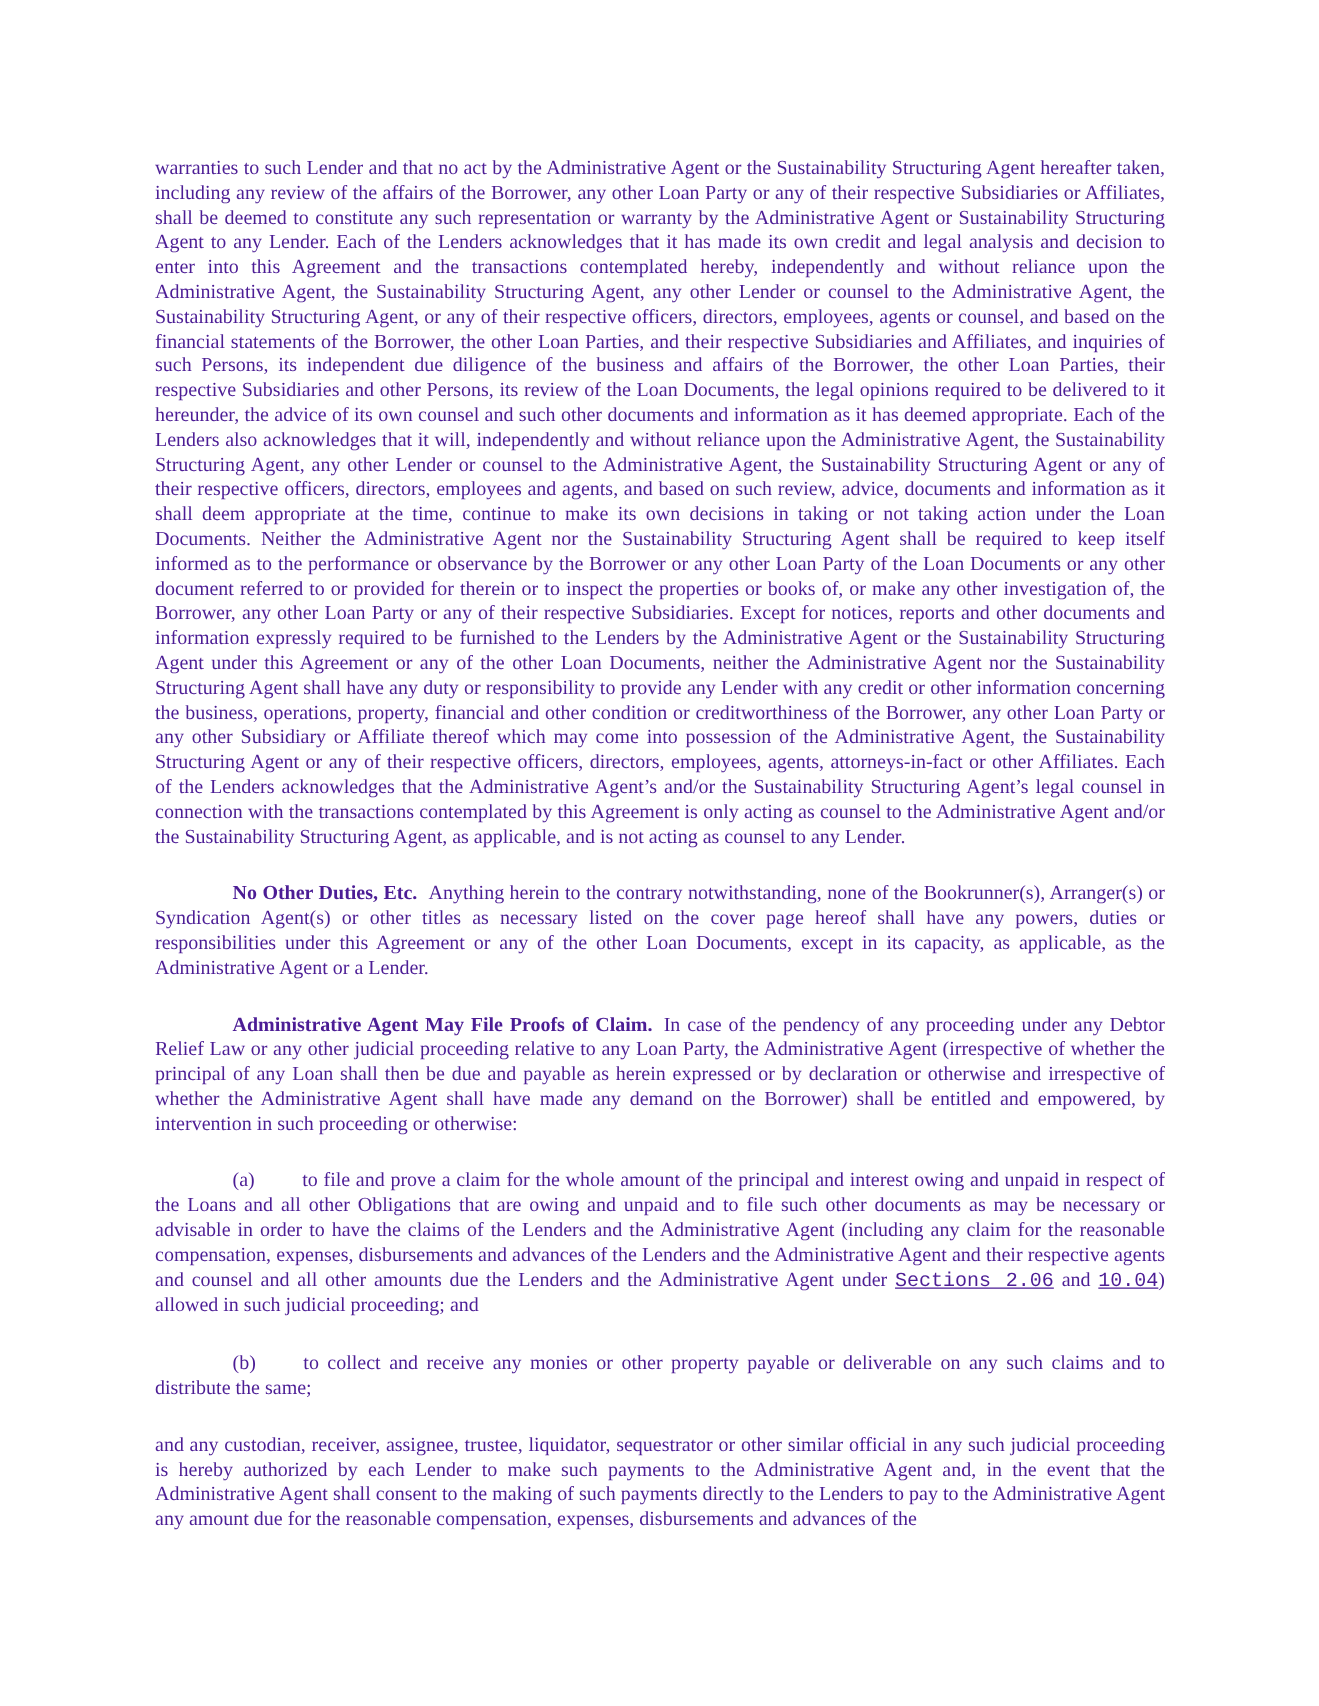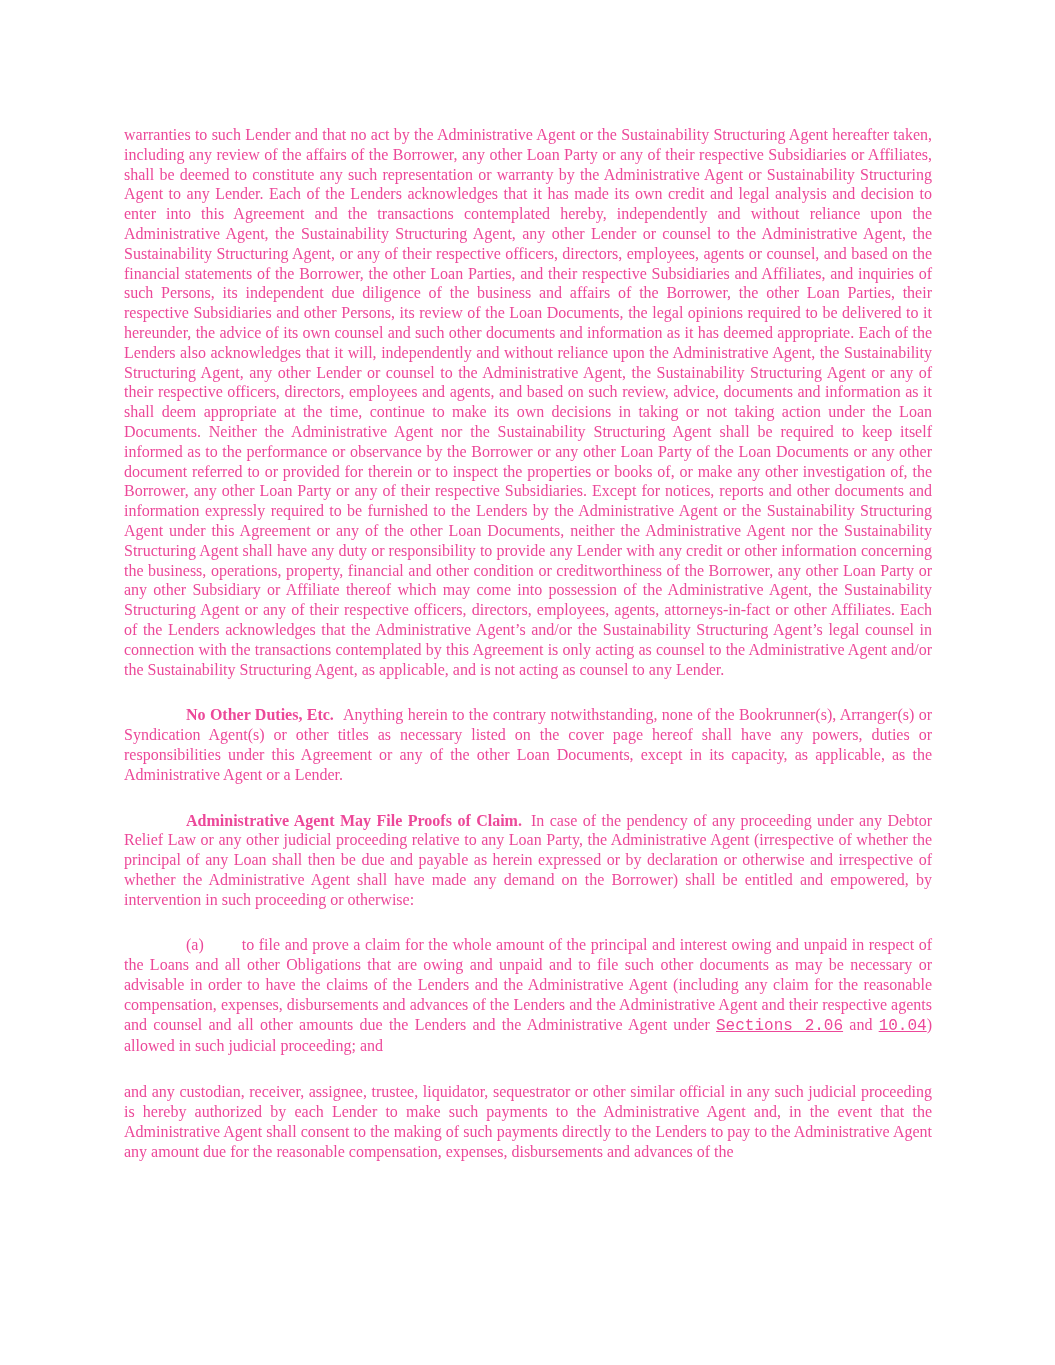--- a/index.html
+++ b/index.html
@@ -6,21 +6,21 @@
     margin: 0;
     padding: 0;
     background: #ffffff;
   }
   .page {
     position: relative;
     width: 998px;
     height: 1365px;
     background: #ffffff;
     font-family: "Liberation Serif", "DejaVu Serif", serif;
-    color: #ec4899;
+    color: #4c1d95;
     overflow: hidden;
   }
   .body-text {
     position: absolute;
     left: 124px;
     top: 125px;
     width: 808px;
     font-size: 16px;
     line-height: 19.8px;
     text-align: justify;
@@ -64,18 +64,19 @@
   <div class="body-text">
 
     <p>warranties to such Lender and that no act by the Administrative Agent or the Sustainability Structuring Agent hereafter taken, including any review of the affairs of the Borrower, any other Loan Party or any of their respective Subsidiaries or Affiliates, shall be deemed to constitute any such representation or warranty by the Administrative Agent or Sustainability Structuring Agent to any Lender. Each of the Lenders acknowledges that it has made its own credit and legal analysis and decision to enter into this Agreement and the transactions contemplated hereby, independently and without reliance upon the Administrative Agent, the Sustainability Structuring Agent, any other Lender or counsel to the Administrative Agent, the Sustainability Structuring Agent, or any of their respective officers, directors, employees, agents or counsel, and based on the financial statements of the Borrower, the other Loan Parties, and their respective Subsidiaries and Affiliates, and inquiries of such Persons, its independent due diligence of the business and affairs of the Borrower, the other Loan Parties, their respective Subsidiaries and other Persons, its review of the Loan Documents, the legal opinions required to be delivered to it hereunder, the advice of its own counsel and such other documents and information as it has deemed appropriate. Each of the Lenders also acknowledges that it will, independently and without reliance upon the Administrative Agent, the Sustainability Structuring Agent, any other Lender or counsel to the Administrative Agent, the Sustainability Structuring Agent or any of their respective officers, directors, employees and agents, and based on such review, advice, documents and information as it shall deem appropriate at the time, continue to make its own decisions in taking or not taking action under the Loan Documents. Neither the Administrative Agent nor the Sustainability Structuring Agent shall be required to keep itself informed as to the performance or observance by the Borrower or any other Loan Party of the Loan Documents or any other document referred to or provided for therein or to inspect the properties or books of, or make any other investigation of, the Borrower, any other Loan Party or any of their respective Subsidiaries. Except for notices, reports and other documents and information expressly required to be furnished to the Lenders by the Administrative Agent or the Sustainability Structuring Agent under this Agreement or any of the other Loan Documents, neither the Administrative Agent nor the Sustainability Structuring Agent shall have any duty or responsibility to provide any Lender with any credit or other information concerning the business, operations, property, financial and other condition or creditworthiness of the Borrower, any other Loan Party or any other Subsidiary or Affiliate thereof which may come into possession of the Administrative Agent, the Sustainability Structuring Agent or any of their respective officers, directors, employees, agents, attorneys-in-fact or other Affiliates. Each of the Lenders acknowledges that the Administrative Agent’s and/or the Sustainability Structuring Agent’s legal counsel in connection with the transactions contemplated by this Agreement is only acting as counsel to the Administrative Agent and/or the Sustainability Structuring Agent, as applicable, and is not acting as counsel to any Lender.</p>
 
     <p class="sp indent"><span class="heading">No Other Duties, Etc.</span><span>Anything herein to the contrary notwithstanding, none of the Bookrunner(s), Arranger(s) or Syndication Agent(s) or other titles as necessary listed on the cover page hereof shall have any powers, duties or responsibilities under this Agreement or any of the other Loan Documents, except in its capacity, as applicable, as the Administrative Agent or a Lender.</span></p>
 
     <p class="sp indent"><span class="heading">Administrative Agent May File Proofs of Claim.</span><span>In case of the pendency of any proceeding under any Debtor Relief Law or any other judicial proceeding relative to any Loan Party, the Administrative Agent (irrespective of whether the principal of any Loan shall then be due and payable as herein expressed or by declaration or otherwise and irrespective of whether the Administrative Agent shall have made any demand on the Borrower) shall be entitled and empowered, by intervention in such proceeding or otherwise:</span></p>
 
     <p class="sp indent"><span>(a)</span><span class="tab"></span><span>to file and prove a claim for the whole amount of the principal and interest owing and unpaid in respect of the Loans and all other Obligations that are owing and unpaid and to file such other documents as may be necessary or advisable in order to have the claims of the Lenders and the Administrative Agent (including any claim for the reasonable compensation, expenses, disbursements and advances of the Lenders and the Administrative Agent and their respective agents and counsel and all other amounts due the Lenders and the Administrative Agent under </span><span class="u">Sections 2.06</span><span> and </span><span class="u">10.04</span><span>) allowed in such judicial proceeding; and</span></p>
 
+    <p class="sp indent"><span>(b)</span><span class="tab"></span><span>to collect and receive any monies or other property payable or deliverable on any such claims and to distribute the same;</span></p>
 
     <p class="sp">and any custodian, receiver, assignee, trustee, liquidator, sequestrator or other similar official in any such judicial proceeding is hereby authorized by each Lender to make such payments to the Administrative Agent and, in the event that the Administrative Agent shall consent to the making of such payments directly to the Lenders to pay to the Administrative Agent any amount due for the reasonable compensation, expenses, disbursements and advances of the</p>
 
   </div>
 
 </div>
 
 </body></html>

